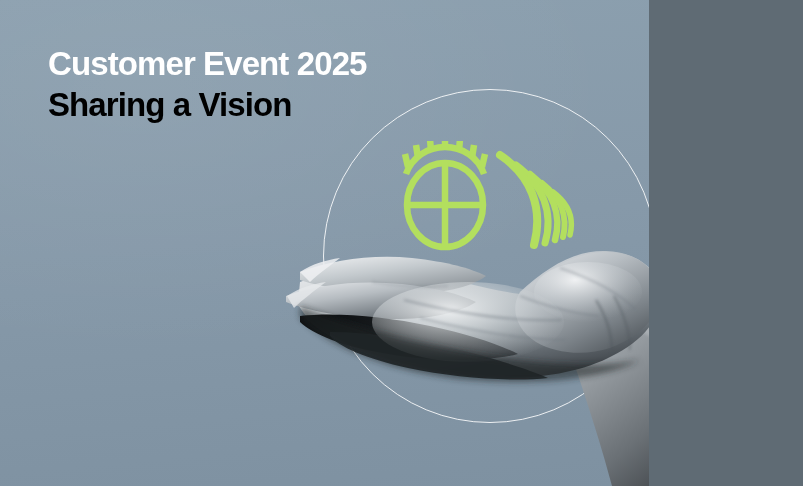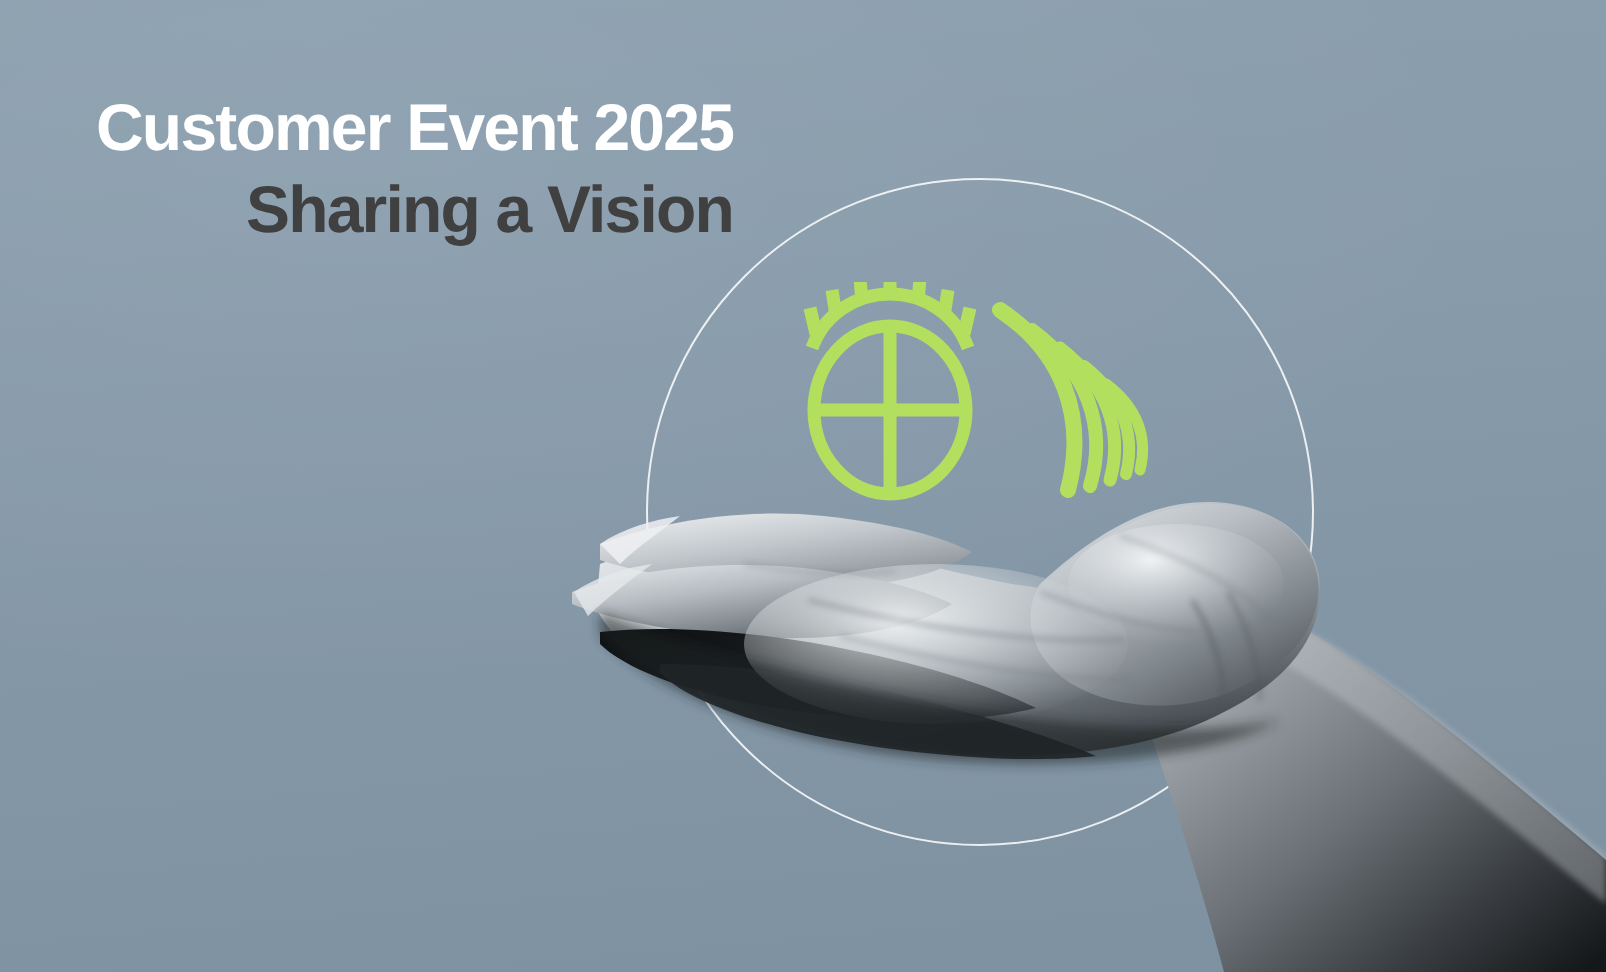--- a/index.html
+++ b/index.html
@@ -7,21 +7,21 @@
     margin: 0;
     padding: 0;
     background: #5f6b74;
   }
   body {
     font-family: "Liberation Sans", sans-serif;
   }
 
   #banner {
     position: relative;
-    width: 803px;
+    width: 649px;
     height: 486px;
     overflow: hidden;
     background: #8699a9;
   }
 
   
   #bg-gradient {
     position: absolute;
     inset: 0;
     background:
@@ -38,21 +38,21 @@
   }
   .title-line {
     margin: 0;
     font-size: 33px;
     line-height: 41px;
     font-weight: bold;
     letter-spacing: -0.9px;
     white-space: nowrap;
   }
   #title-main  { color: #ffffff; }
-  #title-sub   { color: #404040; text-align: right; }
+  #title-sub   { color: #000000; }
 
   
   #circle-outline {
     position: absolute;
     left: 323px;
     top: 89px;
     width: 334px;
     height: 334px;
     border-radius: 50%;
     border: 1.4px solid rgba(255,255,255,0.85);

